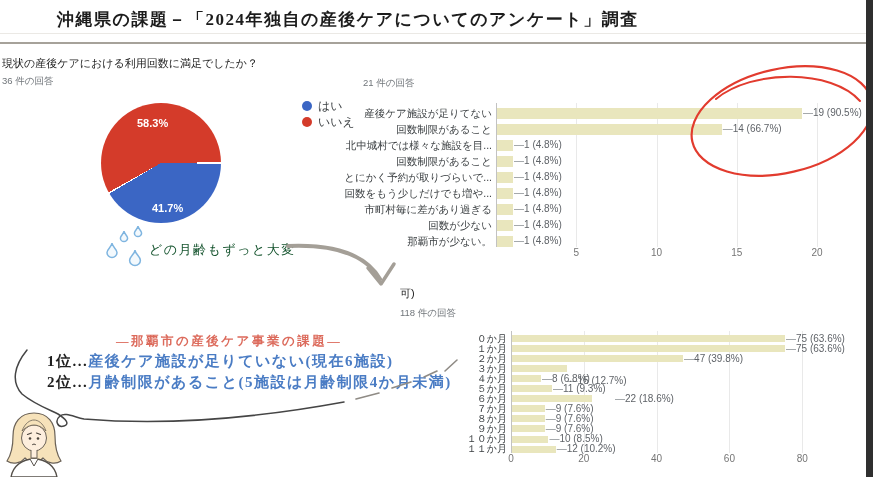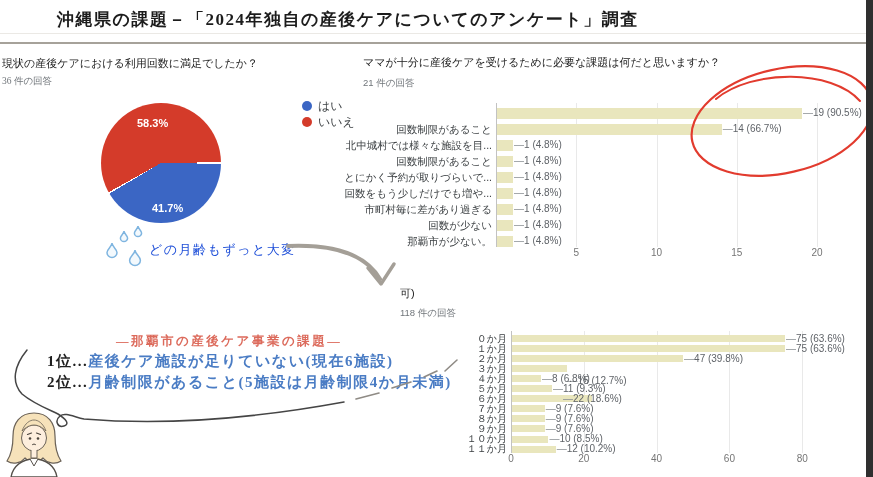--- a/index.html
+++ b/index.html
@@ -24,21 +24,21 @@
   .bar-cat{position:absolute;font-size:10.5px;line-height:14px;color:#3c4043;text-align:right;white-space:nowrap;}
   .bar-cat.small{font-size:10px;line-height:13px;}
   .bar-rect{position:absolute;}
   .bar-val{position:absolute;font-size:10px;line-height:12px;color:#5f6368;white-space:nowrap;}
   .bar-val .dash{color:#8a8f94;}
   .tick-label{position:absolute;font-size:10px;color:#757575;transform:translateX(-50%);white-space:nowrap;}
   .gridline{position:absolute;width:1px;background:#e9e9e9;}
   .axisline{position:absolute;width:1px;background:#c2c2c2;}
   .tears-note{
     font-family:"Liberation Serif","DejaVu Serif",serif;
-    font-size:13px;letter-spacing:1.5px;color:#1d4ed8;white-space:nowrap;
+    font-size:13px;letter-spacing:1.5px;color:#14532d;white-space:nowrap;
   }
   .ranking-heading{
     font-family:"Liberation Serif","DejaVu Serif",serif;
     font-size:12.5px;letter-spacing:2.5px;font-weight:bold;white-space:nowrap;
   }
   .ranking-line{
     font-family:"Liberation Serif","DejaVu Serif",serif;
     font-size:15px;letter-spacing:1.5px;font-weight:bold;color:#1f1f1f;white-space:nowrap;
   }
   .ranking-line .blue{font-weight:bold;}
@@ -48,49 +48,49 @@
 </head>
 <body>
 
 <div id="stage">
 
   <div class="abs page-title" style="left:57px;top:8px;">沖縄県の課題－「2024年独自の産後ケアについてのアンケート」調査</div>
   <div class="abs divider-light" style="left:0;top:33px;width:866px;"></div>
   <div class="abs divider-strong" style="left:0;top:42px;width:866px;"></div>
 
   <div class="abs q-title" style="left:2px;top:56px;width:340px;">現状の産後ケアにおける利用回数に満足でしたか？</div>
-  <div class="abs resp-count" style="left:2px;top:75px;font-family:Liberation Serif, serif;">36 件の回答</div>
+  <div class="abs resp-count" style="left:2px;top:75px;">36 件の回答</div>
 
   <div id="pie" class="abs pie" style="left: 101px; top: 103px; width: 120px; height: 120px; background: conic-gradient(rgb(212, 59, 42) 0deg, rgb(212, 59, 42) 89.2deg, rgb(255, 255, 255) 89.2deg, rgb(255, 255, 255) 90.8deg, rgb(59, 102, 196) 90.8deg, rgb(59, 102, 196) 239.32deg, rgb(255, 255, 255) 239.32deg, rgb(255, 255, 255) 240.92deg, rgb(212, 59, 42) 240.92deg, rgb(212, 59, 42) 360deg);"></div>
   <div class="abs pie-pct" style="left:137px;top:117px;">58.3%</div>
   <div class="abs pie-pct" style="left:152px;top:202px;">41.7%</div>
 
   <div class="abs" style="left:302px;top:99px;">
     <div class="legend-row">
       <span class="legend-dot" id="dot-yes" style="background: rgb(59, 102, 196);"></span>
       <span class="legend-label">はい</span>
     </div>
     <div class="legend-row" style="margin-top:2px;">
       <span class="legend-dot" id="dot-no" style="background: rgb(212, 59, 42);"></span>
       <span class="legend-label">いいえ</span>
     </div>
   </div>
 
-  <div class="abs q-title" style="left:363px;top:55px;width:460px;">ママが十分に産後ケアを受けるために必要な課題は何だと思いますか？</div>
   <div class="abs resp-count" style="left:363px;top:77px;">21 件の回答</div>
   <div id="q2-layer" class="abs" style="left:0;top:0;width:873px;height:477px;">
       <div class="axisline" style="left: 496px; top: 103px; height: 144px;"></div>
       <div class="gridline" style="left: 576.25px; top: 103px; height: 144px;"></div>
       <div class="tick-label" style="left: 576.25px; top: 247px;">5</div>
       <div class="gridline" style="left: 656.5px; top: 103px; height: 144px;"></div>
       <div class="tick-label" style="left: 656.5px; top: 247px;">10</div>
       <div class="gridline" style="left: 736.75px; top: 103px; height: 144px;"></div>
       <div class="tick-label" style="left: 736.75px; top: 247px;">15</div>
       <div class="gridline" style="left: 817px; top: 103px; height: 144px;"></div>
       <div class="tick-label" style="left: 817px; top: 247px;">20</div>
+      <div class="bar-cat" style="right: 381px; top: 106px;">産後ケア施設が足りてない</div>
       <div class="bar-rect" style="left: 497px; top: 107.5px; width: 304.95px; height: 11px; background: rgb(233, 230, 189);"></div>
       <div class="bar-val" style="left: 802.95px; top: 107px;"><span class="dash">—</span>19 (90.5%)</div>
       <div class="bar-cat" style="right: 381px; top: 122px;">回数制限があること</div>
       <div class="bar-rect" style="left: 497px; top: 123.5px; width: 224.7px; height: 11px; background: rgb(233, 230, 189);"></div>
       <div class="bar-val" style="left: 722.7px; top: 123px;"><span class="dash">—</span>14 (66.7%)</div>
       <div class="bar-cat" style="right: 381px; top: 138px;">北中城村では様々な施設を目...</div>
       <div class="bar-rect" style="left: 497px; top: 139.5px; width: 16.05px; height: 11px; background: rgb(233, 230, 189);"></div>
       <div class="bar-val" style="left: 514.05px; top: 139px;"><span class="dash">—</span>1 (4.8%)</div>
       <div class="bar-cat" style="right: 381px; top: 154px;">回数制限があること</div>
       <div class="bar-rect" style="left: 497px; top: 155.5px; width: 16.05px; height: 11px; background: rgb(233, 230, 189);"></div>
@@ -138,21 +138,21 @@
       <div class="bar-rect" style="left: 512px; top: 365.15px; width: 54.6px; height: 7px; background: rgb(233, 230, 189);"></div>
       <div class="bar-val" style="left: 567.6px; top: 362.65px; margin-top: 12px;"><span class="dash">—</span>15 (12.7%)</div>
       <div class="bar-cat small" style="right: 366px; top: 371.7px;">４か月</div>
       <div class="bar-rect" style="left: 512px; top: 375.2px; width: 29.12px; height: 7px; background: rgb(233, 230, 189);"></div>
       <div class="bar-val" style="left: 542.12px; top: 372.7px;"><span class="dash">—</span>8 (6.8%)</div>
       <div class="bar-cat small" style="right: 366px; top: 381.75px;">５か月</div>
       <div class="bar-rect" style="left: 512px; top: 385.25px; width: 40.04px; height: 7px; background: rgb(233, 230, 189);"></div>
       <div class="bar-val" style="left: 553.04px; top: 382.75px;"><span class="dash">—</span>11 (9.3%)</div>
       <div class="bar-cat small" style="right: 366px; top: 391.8px;">６か月</div>
       <div class="bar-rect" style="left: 512px; top: 395.3px; width: 80.08px; height: 7px; background: rgb(233, 230, 189);"></div>
-      <div class="bar-val" style="left: 563px; top: 392.8px;"><span class="dash">—</span>22 (18.6%)</div>
+      <div class="bar-val" style="left: 615px; top: 392.8px;"><span class="dash">—</span>22 (18.6%)</div>
       <div class="bar-cat small" style="right: 366px; top: 401.85px;">７か月</div>
       <div class="bar-rect" style="left: 512px; top: 405.35px; width: 32.76px; height: 7px; background: rgb(233, 230, 189);"></div>
       <div class="bar-val" style="left: 545.76px; top: 402.85px;"><span class="dash">—</span>9 (7.6%)</div>
       <div class="bar-cat small" style="right: 366px; top: 411.9px;">８か月</div>
       <div class="bar-rect" style="left: 512px; top: 415.4px; width: 32.76px; height: 7px; background: rgb(233, 230, 189);"></div>
       <div class="bar-val" style="left: 545.76px; top: 412.9px;"><span class="dash">—</span>9 (7.6%)</div>
       <div class="bar-cat small" style="right: 366px; top: 421.95px;">９か月</div>
       <div class="bar-rect" style="left: 512px; top: 425.45px; width: 32.76px; height: 7px; background: rgb(233, 230, 189);"></div>
       <div class="bar-val" style="left: 545.76px; top: 422.95px;"><span class="dash">—</span>9 (7.6%)</div>
       <div class="bar-cat small" style="right: 366px; top: 432px;">１０か月</div>

